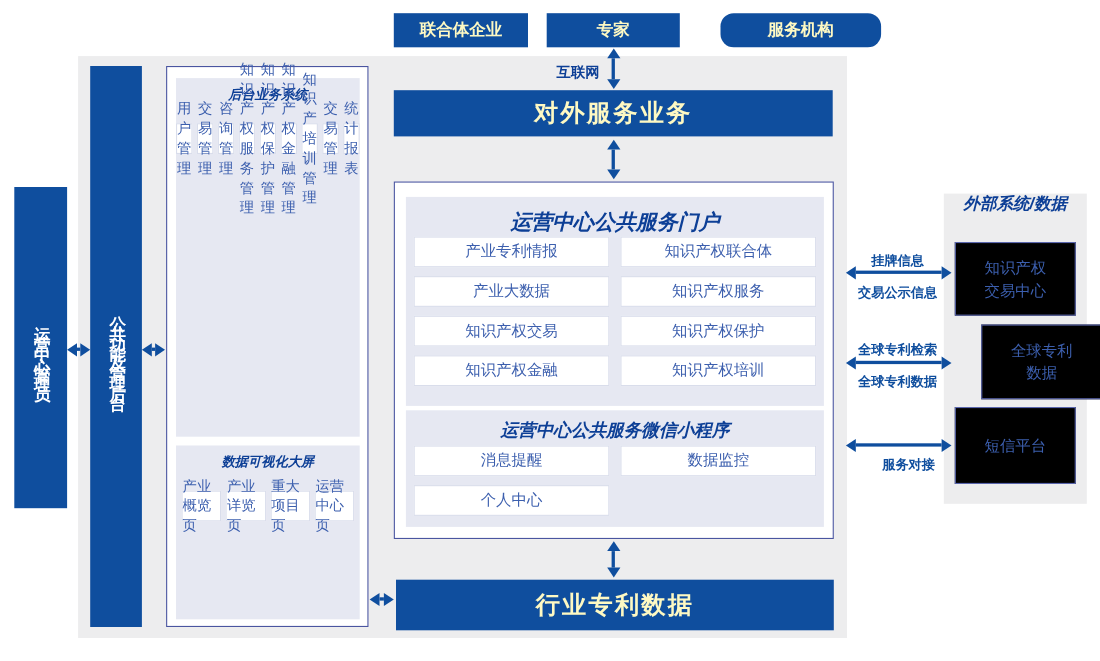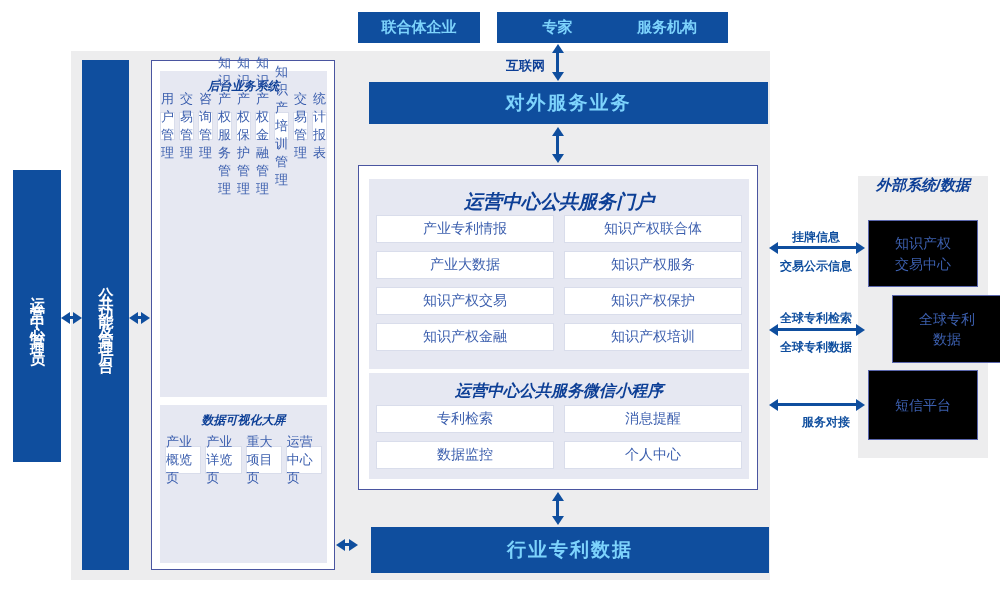--- a/index.html
+++ b/index.html
@@ -9,24 +9,24 @@
     --gray:#ededee;
     --itemtext:#3c5fae;
     --cborder:#4a55a0;
     --bborder:#5a66ad;
     --iborder:#d9ddeb;
   }
   *{margin:0;padding:0;box-sizing:border-box;}
   body{font-family:"Liberation Sans","DejaVu Sans",sans-serif;background:#fff;}
   .canvas{position:relative;width:1000px;height:601px;background:#fff;overflow:hidden;}
   .gray{position:absolute;background:var(--gray);}
-  .bluebox{position:absolute;background:var(--blue);color:#7dd3fc;font-weight:bold;
+  .bluebox{position:absolute;background:var(--blue);color:#fef9c3;font-weight:bold;
     display:flex;align-items:center;justify-content:center;}
   .topbox{font-size:15px;height:31px;top:12px;}
-  .bar{font-size:19px;letter-spacing:2px;margin-left:11px;}
+  .bar{font-size:22px;letter-spacing:2px;}
   .vbox{position:absolute;background:var(--blue);color:#fff;font-weight:bold;font-size:15px;
     writing-mode:vertical-rl;text-orientation:upright;display:flex;align-items:center;justify-content:center;
     letter-spacing:9px;}
   .container{position:absolute;background:#fff;border:1px solid var(--cborder);}
   .panel{position:absolute;background:var(--lav);}
   .ptitle{font-style:italic;font-weight:bold;color:var(--navy);text-align:center;font-size:12px;
     padding-top:7px;height:41px;}
   .item{background:#fff;border:1px solid var(--iborder);color:var(--itemtext);font-size:13px;
     display:flex;align-items:center;justify-content:center;height:28px;}
   .vlist{display:flex;flex-direction:row;gap:4px;padding:0 5px;justify-content:center;}
@@ -54,21 +54,21 @@
 </head>
 <body>
 
 <div class="canvas">
 
   <div class="gray" style="left:71px;top:51px;width:699px;height:529px;"></div>
   <div class="gray" style="left:858px;top:176px;width:130px;height:282px;"></div>
 
   <div class="bluebox topbox" style="left:358px;width:122px;">联合体企业</div>
   <div class="bluebox topbox" style="left:497px;width:121px;">专家</div>
-  <div class="bluebox topbox" style="left:606px;width:122px;">服务机构</div>
+  <div class="bluebox topbox" style="left:655px;width:146px;border-radius:12px;">服务机构</div>
 
   <div class="intlabel" style="left:485px;top:57px;width:60px;text-align:right;">互联网</div>
   <div class="av" style="left:556px;top:53px;height:19px;"></div>
 
   <div class="bluebox bar" style="left:358px;top:82px;width:399px;height:42px;">对外服务业务</div>
   <div class="av" style="left:556px;top:136px;height:18px;"></div>
 
   <div class="vbox" style="left:13px;top:170px;width:48px;height:292px;">运营中心管理员</div>
   <div class="vbox" style="left:82px;top:60px;width:47px;height:510px;">公共功能及管理后台</div>
   <div class="ah" style="left:70px;top:316px;width:3px;"></div>
@@ -110,21 +110,20 @@
         <div class="item">知识产权服务</div>
         <div class="item">知识产权交易</div>
         <div class="item">知识产权保护</div>
         <div class="item">知识产权金融</div>
         <div class="item">知识产权培训</div>
       </div>
     </div>
     <div class="panel" style="left:10px;top:207px;width:380px;height:106px;">
       <div class="ptitle" style="font-size:16px;padding-top:8px;height:32px;">运营中心公共服务微信小程序</div>
       <div class="grid2">
-        <div class="item">专利检索</div>
         <div class="item">消息提醒</div>
         <div class="item">数据监控</div>
         <div class="item">个人中心</div>
       </div>
     </div>
   </div>
 
   <div class="av" style="left:556px;top:501px;height:15px;"></div>
   <div class="bluebox bar" style="left:360px;top:527px;width:398px;height:46px;">行业专利数据</div>
   <div class="ah" style="left:345px;top:543px;width:4px;"></div>

